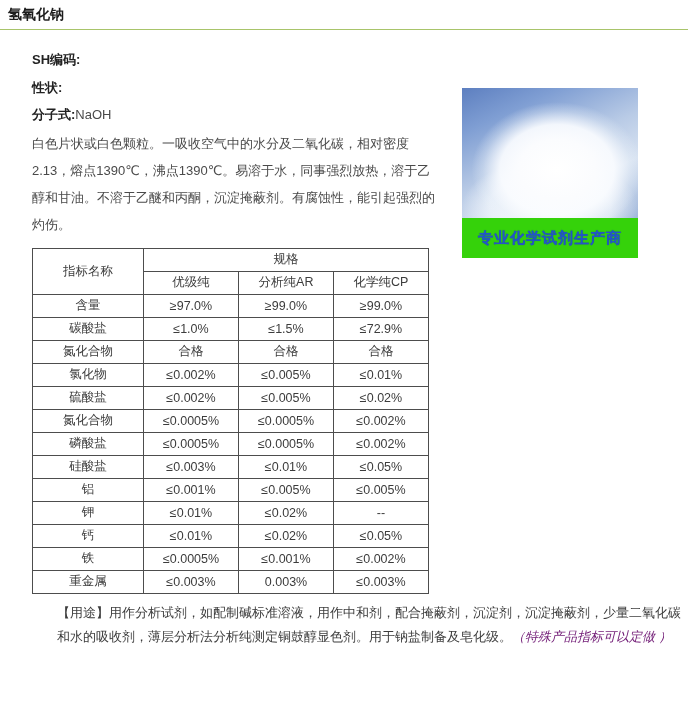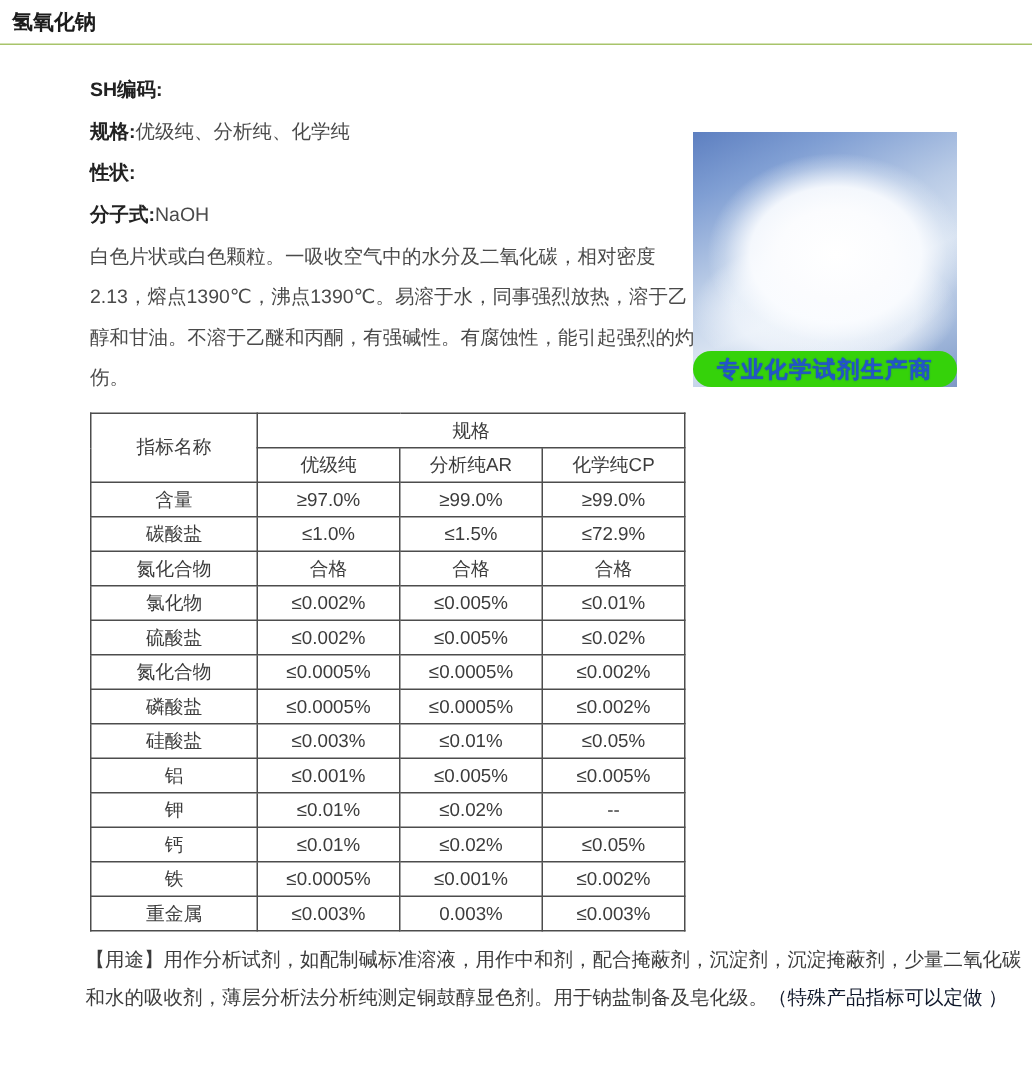--- a/index.html
+++ b/index.html
@@ -14,21 +14,21 @@
   }
   
   .page-header {
     padding: 6px 0 5px 8px;
     border-bottom: 1px solid #a8c46a;
   }
   .page-header h1 {
     font-size: 14px; font-weight: bold; color: #1c1c1c;
   }
   
-  .content { margin-left: 60px; }
+  .content { margin-left: 32px; }
   .info-list { margin-top: 16px; }
   .info-line { line-height: 27.5px; white-space: nowrap; }
   .info-line .lbl { font-weight: bold; color: #222; }
   .info-line .val { color: #4a4a4a; }
   .description {
     width: 404px;
     line-height: 27px;
     color: #4a4a4a;
     margin-top: 1px;
   }
@@ -50,27 +50,26 @@
     border: 1px solid #e4e8ef;
     display: flex; flex-direction: column; align-items: center; justify-content: center;
     gap: 1px;
   }
   .photo-logo .logo-mark { width: 26px; height: 24px; }
   .photo-logo .logo-text {
     font-size: 11px; font-weight: bold; color: #2b6bd8; letter-spacing: 1px; white-space: nowrap;
   }
   .photo-banner {
     position: absolute; left: 0; right: 0; bottom: 0;
-    height: 24px;
+    height: 40px;
     background: #35d20a;
     display: flex; align-items: center; justify-content: center;
     font-size: 15px; font-weight: bold; color: #2355c8;
     letter-spacing: 1px; white-space: nowrap;
     text-shadow: 0 0 1px #1b46a8;
-    border-radius: 12px;
   }
   
   table.spec {
     border-collapse: collapse;
     margin-top: 10px;
     table-layout: fixed;
     width: 396px;
   }
   table.spec th, table.spec td {
     border: 1px solid #4d4d4d;
@@ -84,51 +83,48 @@
   }
   table.spec col.c-name { width: 111px; }
   table.spec col.c-val  { width: 95px; }
   
   .footer-notes {
     margin: 7px 2px 0 57px;
     line-height: 24.5px;
     color: #3c3c3c;
   }
   .footer-notes p { margin: 0; }
-  .note-red { color: #0f172a; }
+  .note-red { color: #701a75; font-style: italic; }
 </style>
 </head>
 <body>
 
 <div class="page-header">
   <h1>氢氧化钠</h1>
 </div>
 
 <div class="product-photo">
   <div class="photo-banner">专业化学试剂生产商</div>
 </div>
 
 <div class="content">
 
   <div class="info-list">
     <div class="info-line">
         <span class="lbl">SH编码:</span><span class="val"></span>
-      </div>
-      <div class="info-line">
-        <span class="lbl">规格:</span><span class="val">优级纯、分析纯、化学纯</span>
       </div>
       <div class="info-line">
         <span class="lbl">性状:</span><span class="val"></span>
       </div>
       <div class="info-line">
         <span class="lbl">分子式:</span><span class="val">NaOH</span>
       </div>
   </div>
 
-  <div class="description">白色片状或白色颗粒。一吸收空气中的水分及二氧化碳，相对密度2.13，熔点1390℃，沸点1390℃。易溶于水，同事强烈放热，溶于乙醇和甘油。不溶于乙醚和丙酮，有强碱性。有腐蚀性，能引起强烈的灼伤。</div>
+  <div class="description">白色片状或白色颗粒。一吸收空气中的水分及二氧化碳，相对密度2.13，熔点1390℃，沸点1390℃。易溶于水，同事强烈放热，溶于乙醇和甘油。不溶于乙醚和丙酮，沉淀掩蔽剂。有腐蚀性，能引起强烈的灼伤。</div>
 
   <table class="spec">
     <colgroup>
       <col class="c-name">
         <col class="c-val">
         <col class="c-val">
         <col class="c-val">
     </colgroup>
     <thead>
       <tr>

